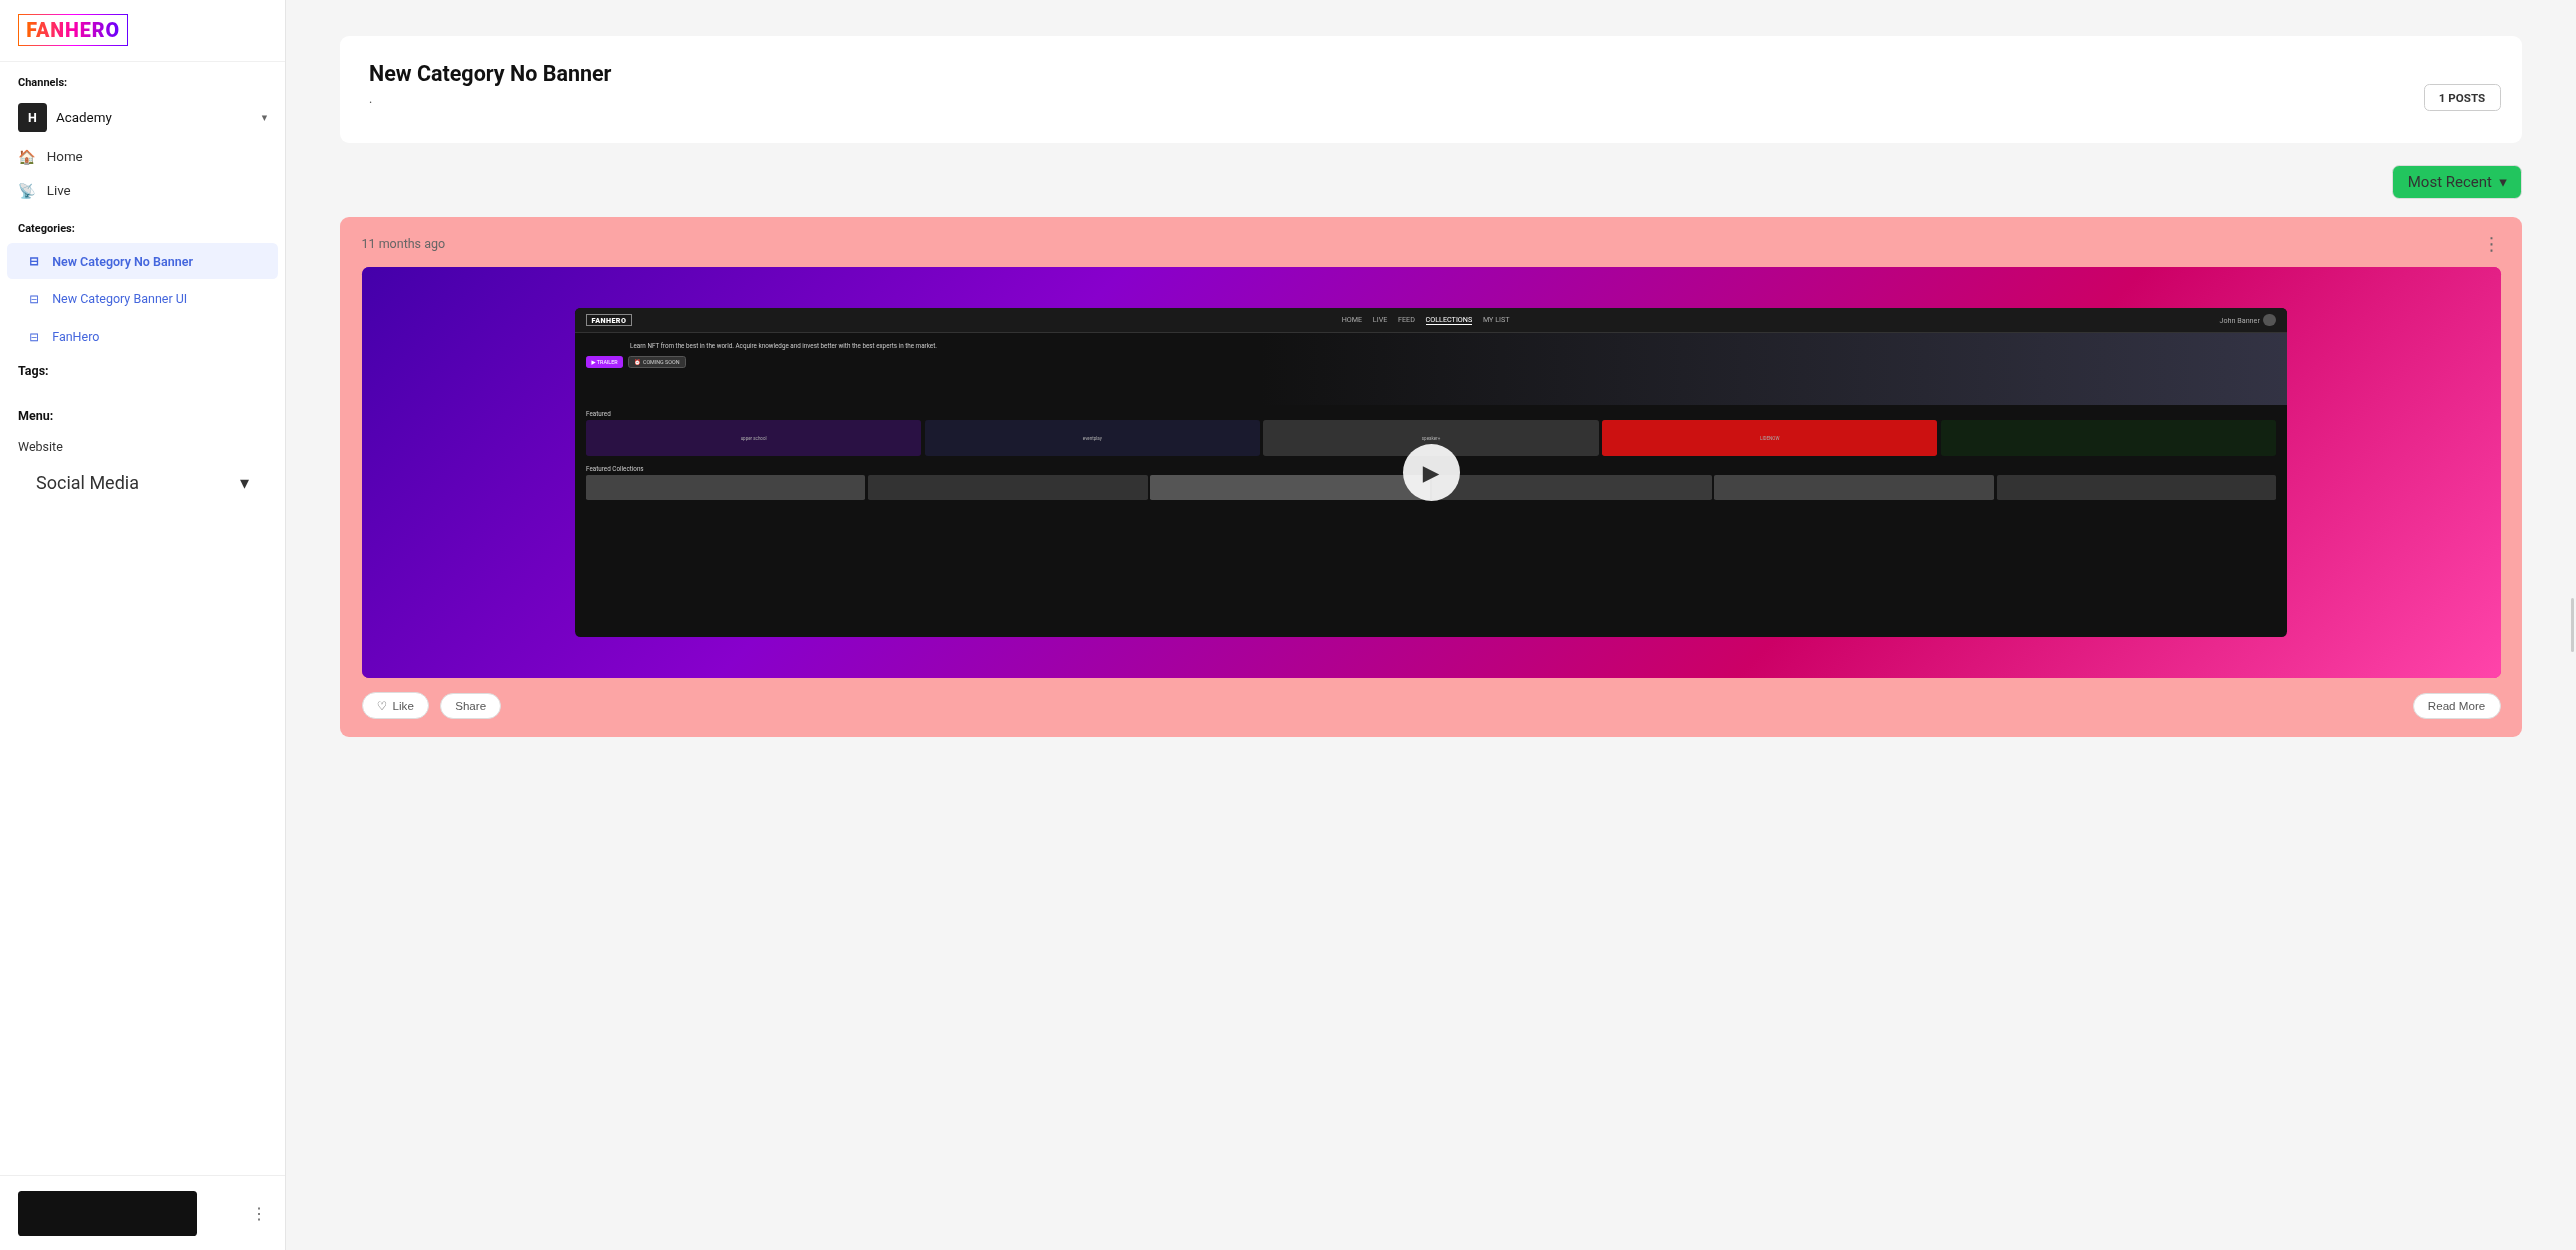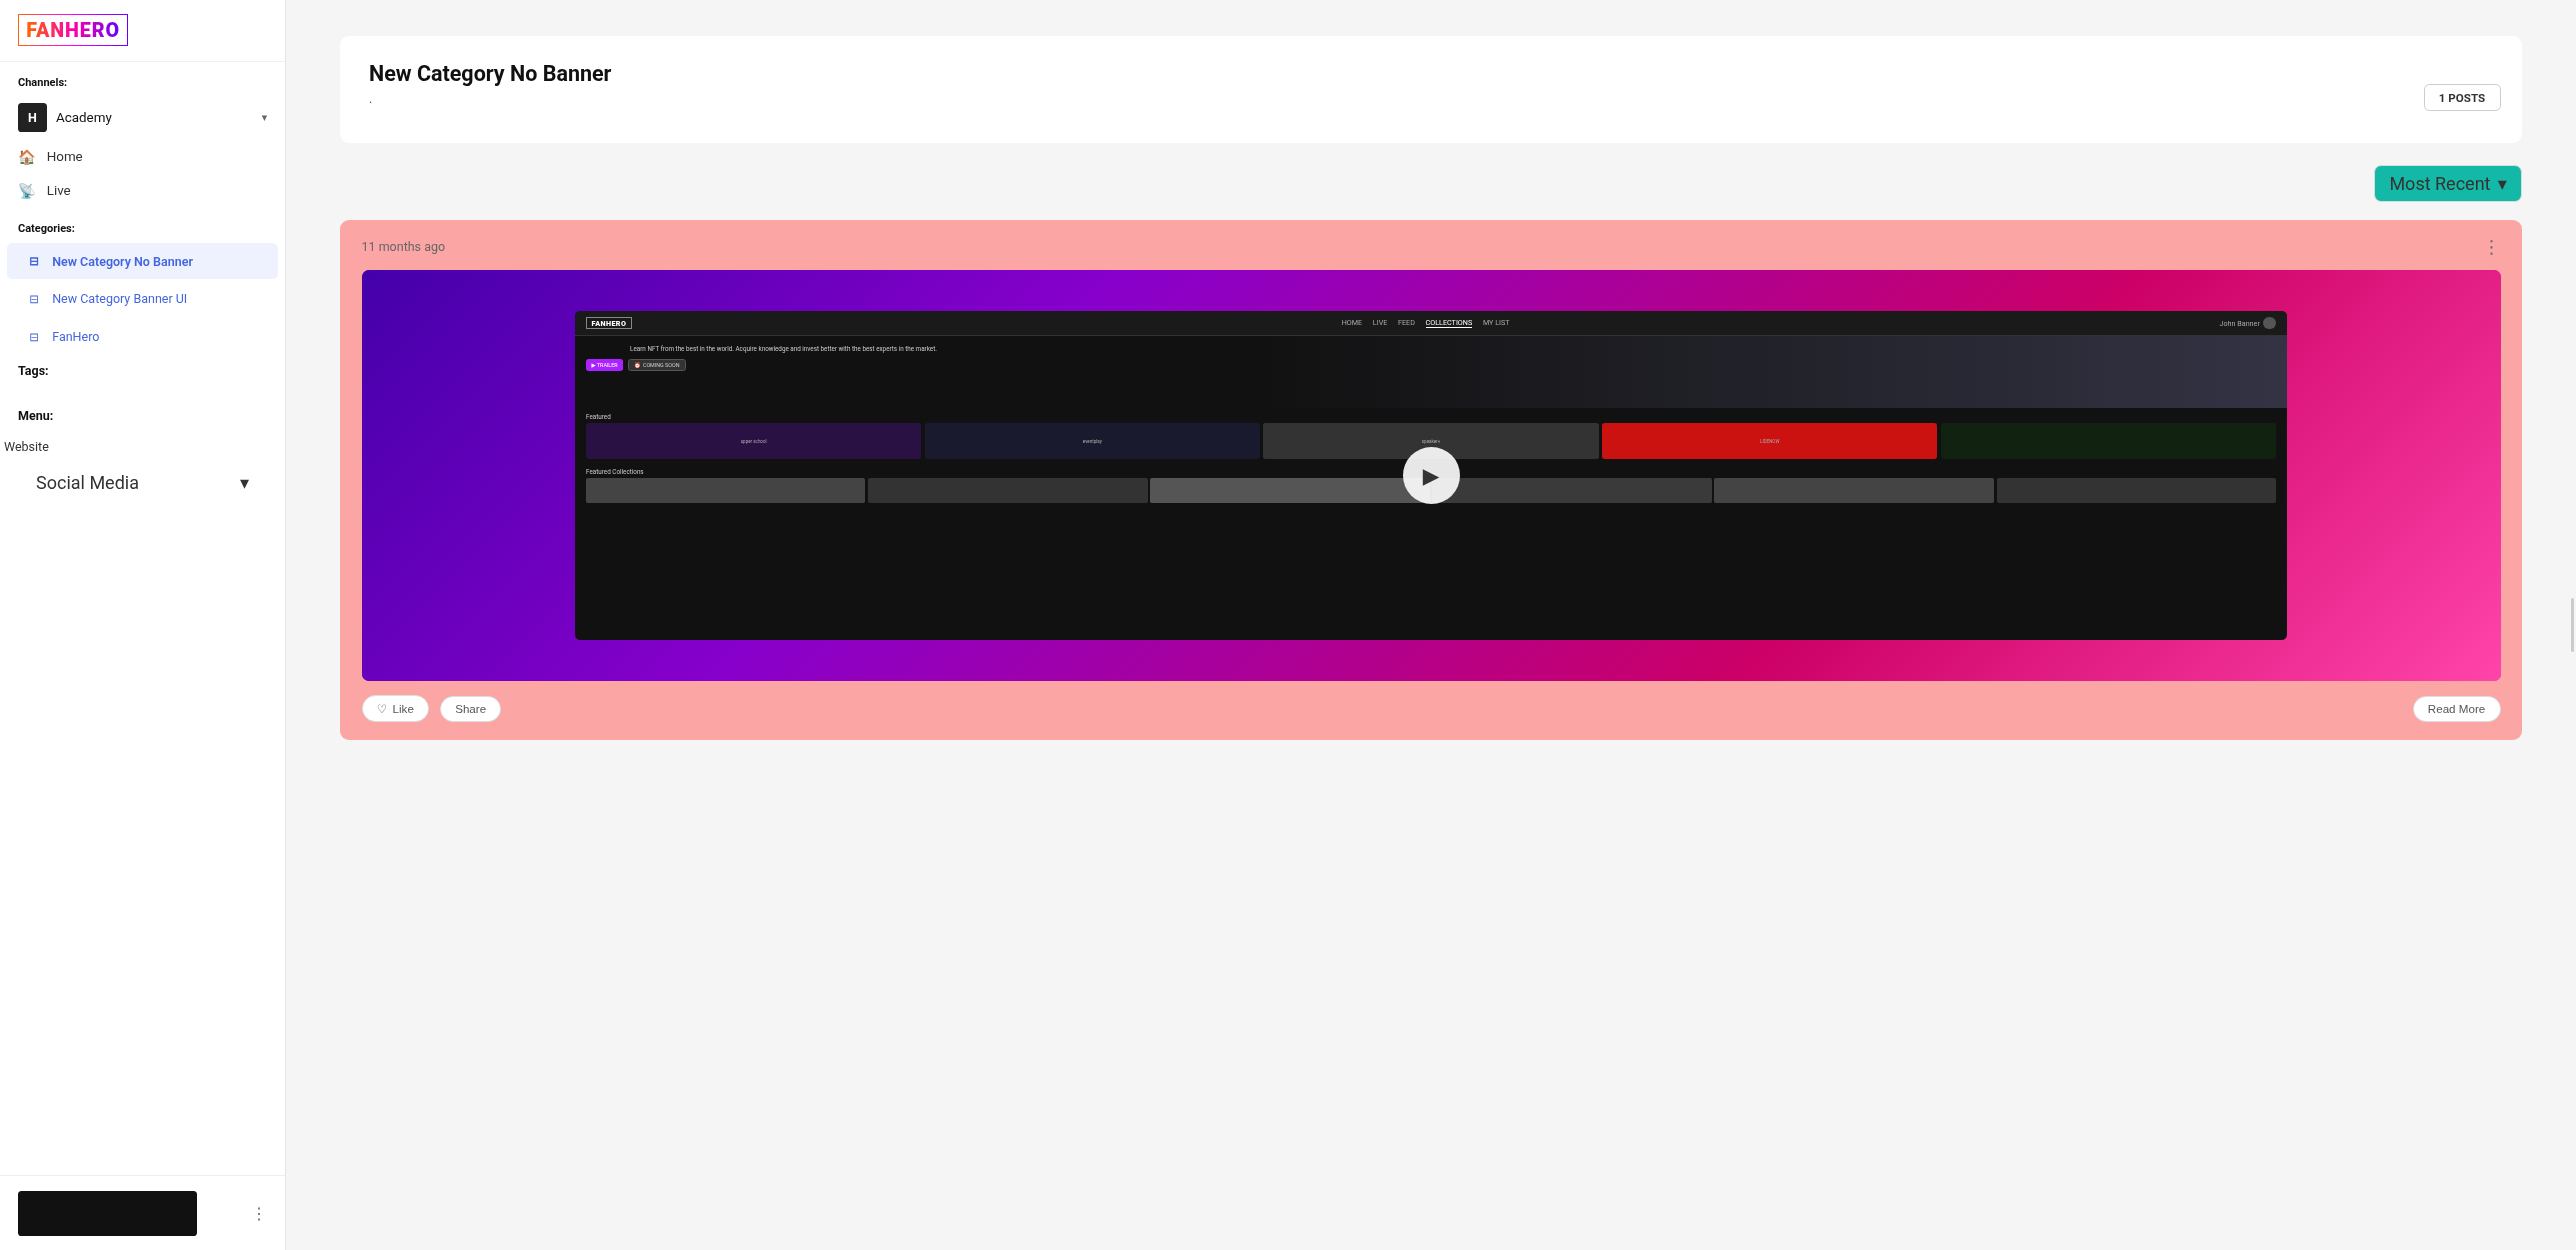--- a/index.html
+++ b/index.html
@@ -135,21 +135,21 @@
       padding: 3.6px 12.5px;
       font-size: 11.6px;
       color: #333;
       cursor: pointer;
     }
 
     .menu-section { padding: 7.2px 0; }
     .menu-label { font-size: 12.5px; font-weight: 700; color: #111; padding: 7.2px 18px; }
 
     .menu-item {
-      padding: 9px 4px;
+      padding: 9px 18px;
       font-size: 12.5px;
       color: #333;
       cursor: pointer;
     }
 
     .social-media-item {
       display: flex;
       align-items: center;
       justify-content: space-between;
       padding: 9px 36px;
@@ -225,25 +225,25 @@
       margin-left: 8px;
     }
 
     .filter-bar {
       display: flex;
       justify-content: flex-end;
       margin-bottom: 18px;
     }
 
     .filter-dropdown {
-      background: #14b8a6;
+      background: #22c55e;
       border: 0.9px solid #ddd;
       border-radius: 7.2px;
       padding: 7.2px 14.3px;
-      font-size: 18px;
+      font-size: 15px;
       color: #333;
       cursor: pointer;
       display: flex;
       align-items: center;
       gap: 7.2px;
       margin-left: 18px;
     }
 
     .post-card {
       background: #fca5a5;

